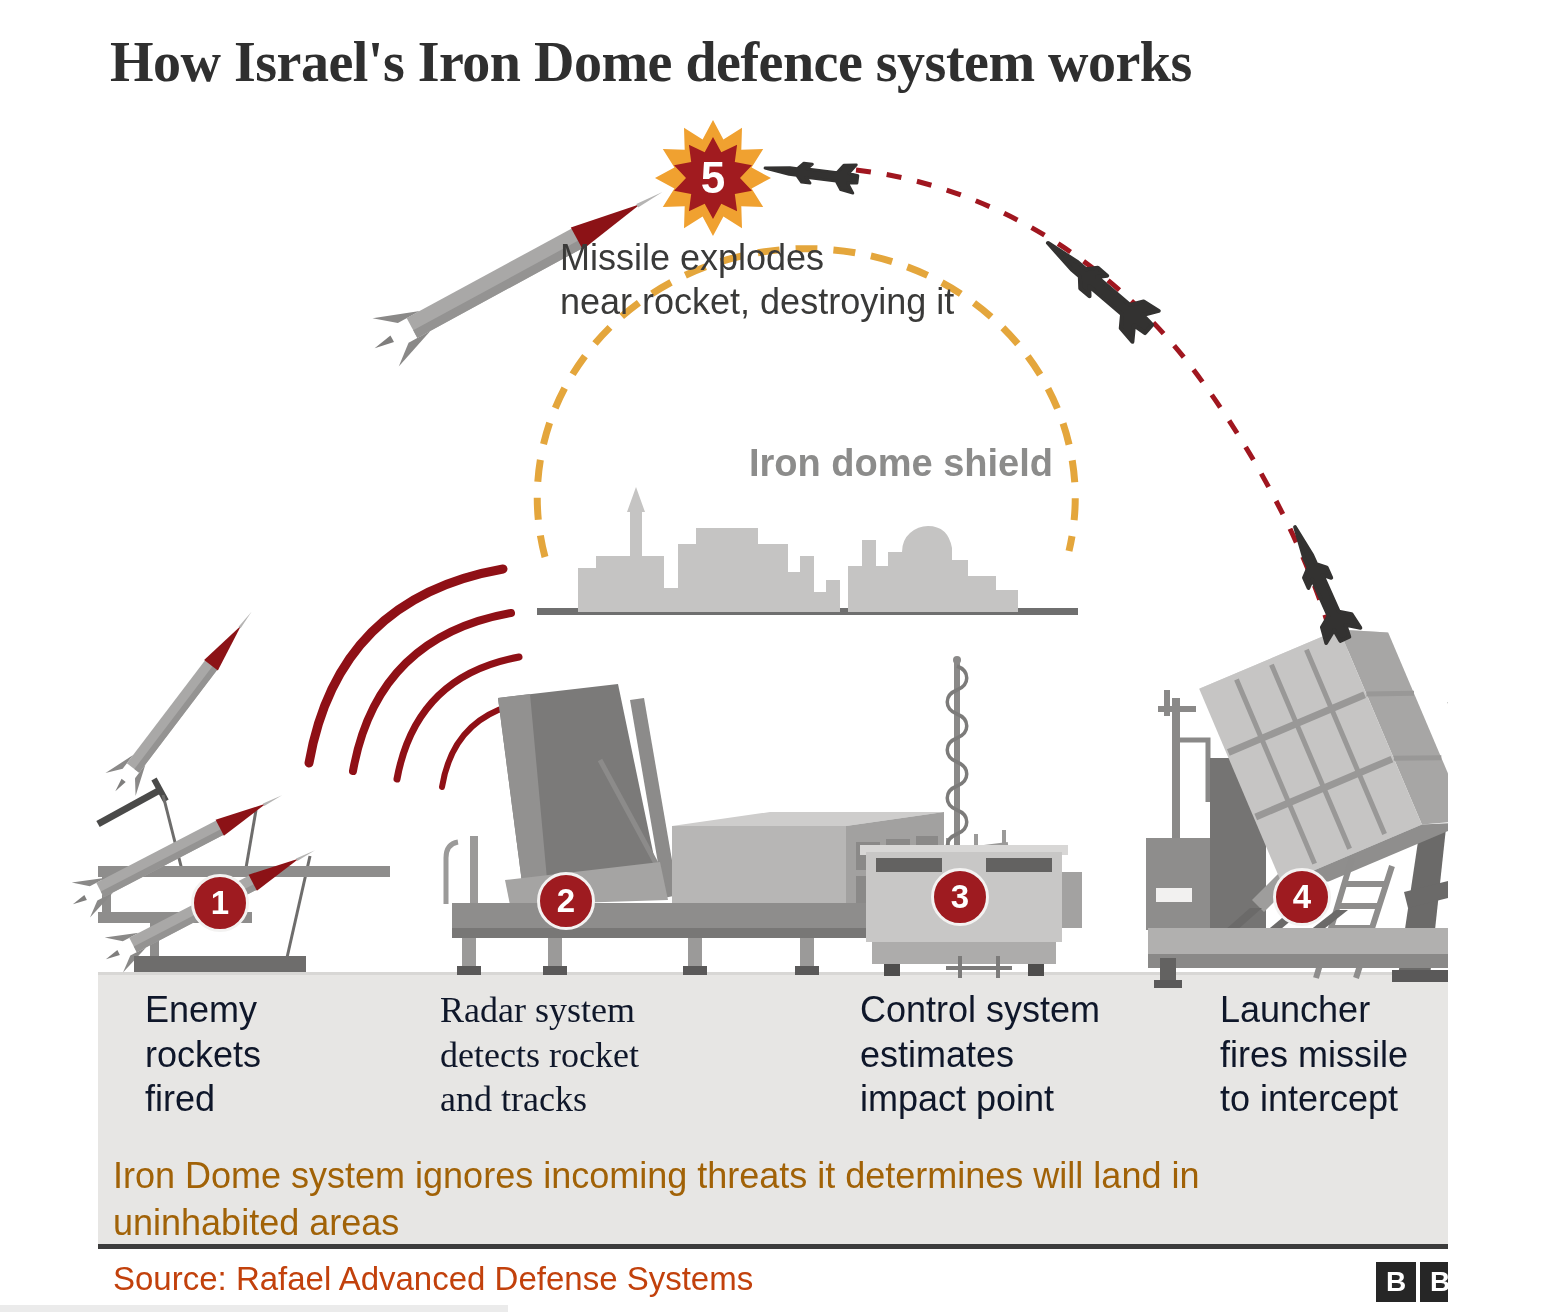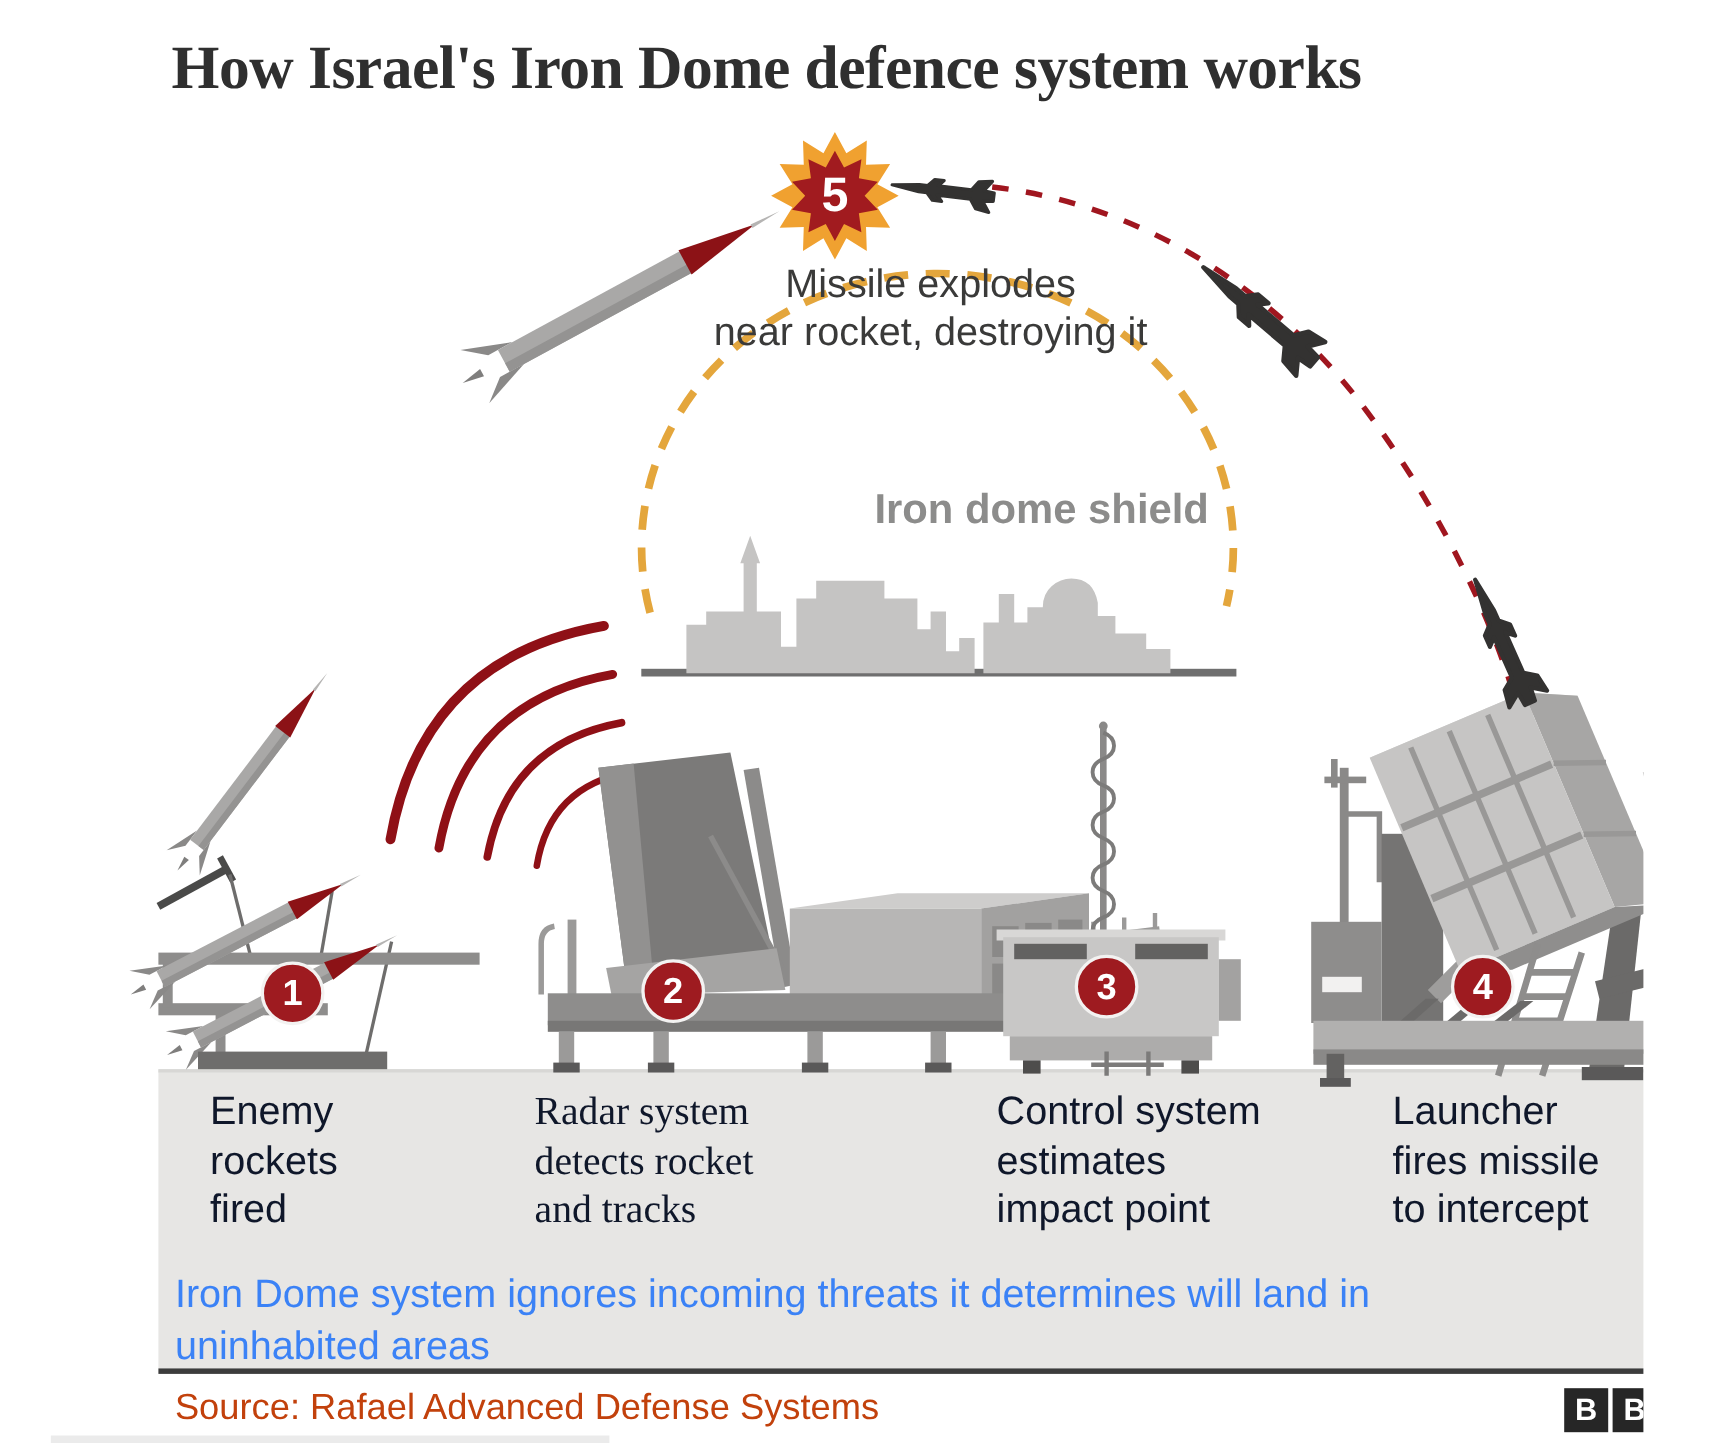--- a/index.html
+++ b/index.html
@@ -1,30 +1,30 @@
 <!DOCTYPE html>
 <html><head>
 <meta charset="utf-8">
 <style>
   html,body{margin:0;padding:0;background:#ffffff;}
   .stage{position:relative;width:1448px;height:1312px;background:#ffffff;overflow:hidden;
-         font-family:"Liberation Sans",sans-serif;margin-left:46px;}
+         font-family:"Liberation Sans",sans-serif;}
   .stage svg{position:absolute;left:0;top:0;z-index:1;}
   .txt{position:absolute;z-index:2;color:#333332;}
   .title{left:110px;top:30px;font-family:"Liberation Serif",serif;font-weight:700;
          font-size:56px;color:#2f2f2f;letter-spacing:-0.5px;}
-  .explosion-label{left:560px;top:236px;width:480px;text-align:center;font-size:36px;
+  .explosion-label{left:560px;top:236px;width:480px;font-size:36px;
          line-height:1.22;color:#3a3a39;}
   .dome-label{left:553px;top:442px;width:500px;text-align:right;font-size:38px;
          font-weight:700;color:#8c8c8b;}
   .ground{position:absolute;left:98px;top:972px;width:1410px;height:272px;z-index:0;
          background:#e7e6e4;border-top:3px solid #d8d7d5;box-sizing:border-box;}
   .step-label{font-size:36px;line-height:1.24;color:#0f172a;top:988px;}
   .step1{left:145px;} .step2{left:440px;font-family:Liberation Serif, serif;} .step3{left:860px;} .step4{left:1220px;}
-  .note{left:113px;top:1153px;font-size:36px;line-height:1.3;color:#3b82f6;}
+  .note{left:113px;top:1153px;font-size:36px;line-height:1.3;color:#a16207;}
   .rule{position:absolute;left:98px;top:1244px;width:1410px;height:5px;background:#3c3c3c;z-index:2;}
   .source{left:113px;top:1260px;font-size:33px;color:#c2410c;}
   .badge{position:absolute;z-index:3;width:52px;height:52px;border-radius:50%;
          background:#9e1b20;border:3px solid #f3f2f1;color:#ffffff;font-size:33px;
          font-weight:700;display:flex;align-items:center;justify-content:center;box-sizing:content-box;}
   .b1{left:191px;top:874px;} .b2{left:537px;top:872px;} .b3{left:931px;top:868px;} .b4{left:1273px;top:868px;}
   .num5{position:absolute;z-index:3;left:673px;top:148px;width:80px;height:60px;color:#ffffff;
         font-size:44px;font-weight:700;text-align:center;line-height:60px;}
   .bbc{position:absolute;z-index:3;left:1376px;top:1262px;display:flex;gap:4px;}
   .bbc .sq{width:40px;height:40px;background:#262626;color:#ffffff;font-weight:700;

